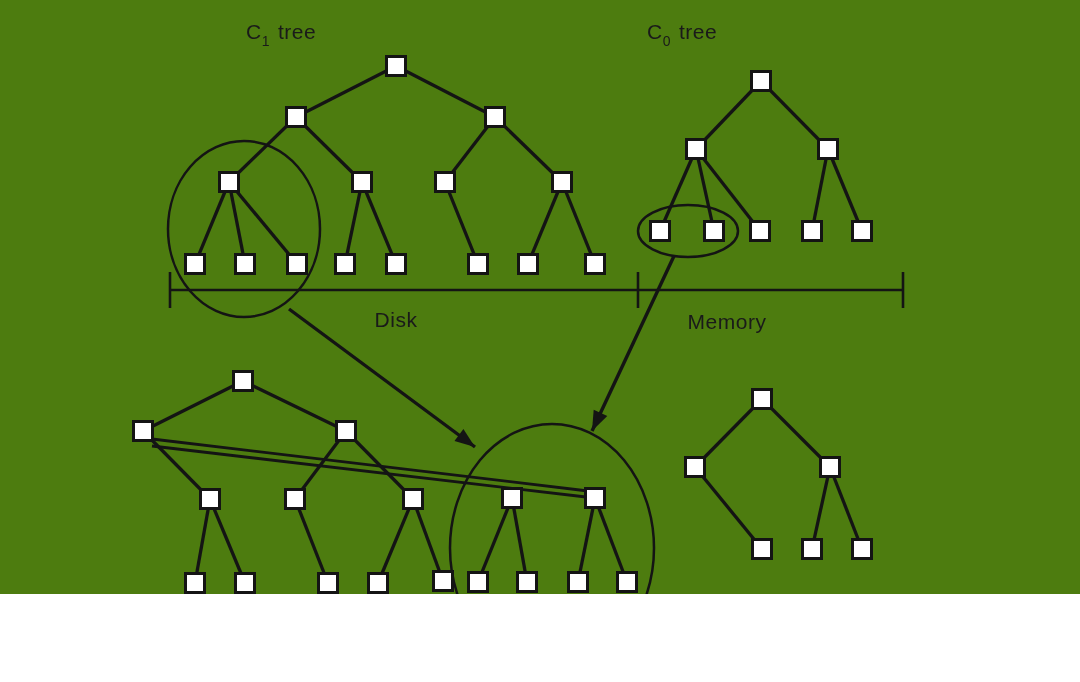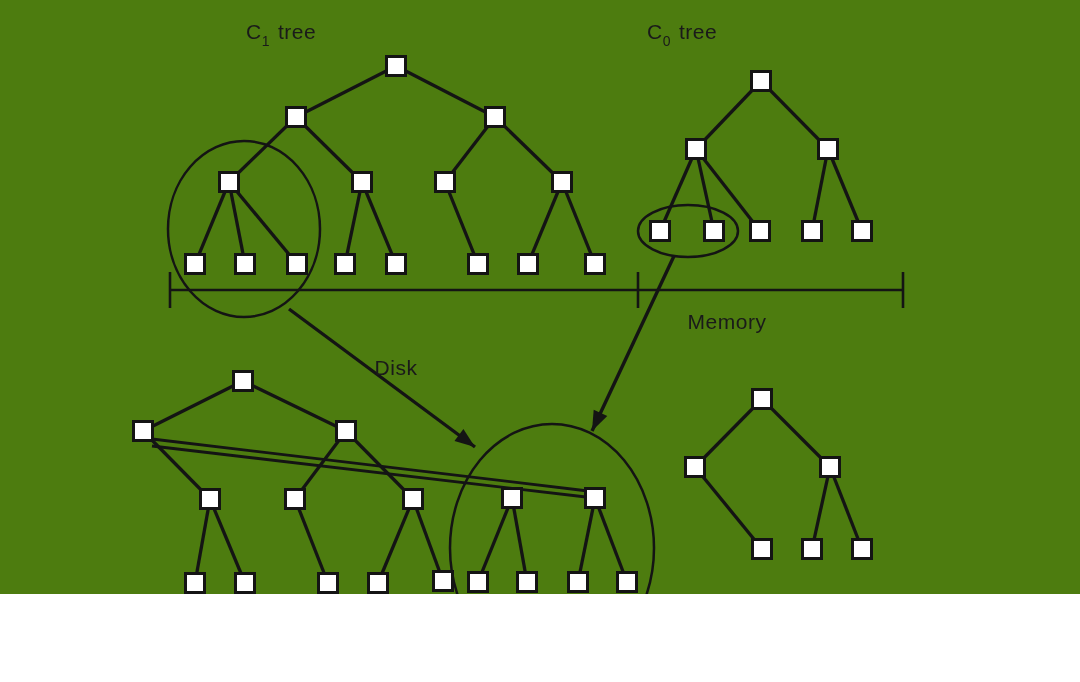--- a/index.html
+++ b/index.html
@@ -145,21 +145,21 @@
       <rect x="820.5" y="457.5" width="19" height="19" fill="#ffffff" stroke="#141414" stroke-width="3"></rect>
       <rect x="752.5" y="539.5" width="19" height="19" fill="#ffffff" stroke="#141414" stroke-width="3"></rect>
       <rect x="802.5" y="539.5" width="19" height="19" fill="#ffffff" stroke="#141414" stroke-width="3"></rect>
       <rect x="852.5" y="539.5" width="19" height="19" fill="#ffffff" stroke="#141414" stroke-width="3"></rect>
     </svg>
 
   <div class="lbl" style="left:246px;top:20px;"><span>C</span><sub>1</sub><span class="rest">tree</span></div>
 
   <div class="lbl" style="left:618px;top:20px;margin-left:29px;"><span>C</span><sub>0</sub><span class="rest">tree</span></div>
 
-  <div class="lbl center" style="left:336px;top:308px;width:120px;margin-top:48px;">Disk</div>
+  <div class="lbl center" style="left:336px;top:308px;width:120px;">Disk</div>
 
   <div class="lbl center" style="left:667px;top:310px;width:120px;">Memory</div>
 
   <div class="watermark">
     <svg width="187" height="62" viewBox="0 0 187 62">
       <circle cx="32" cy="35" r="19" fill="#ffffff" stroke="#d7d7d7" stroke-width="2"></circle>
       <path d="M 18 23 L 23 6 L 33 17 Z" fill="#ffffff" stroke="#d7d7d7" stroke-width="2" stroke-linejoin="round"></path>
       <path d="M 38 15 L 48 5 L 51 20 Z" fill="#ffffff" stroke="#d7d7d7" stroke-width="2" stroke-linejoin="round"></path>
       <circle cx="26" cy="32" r="1.6" fill="#dcdcdc"></circle>
       <circle cx="38" cy="32" r="1.6" fill="#dcdcdc"></circle>

